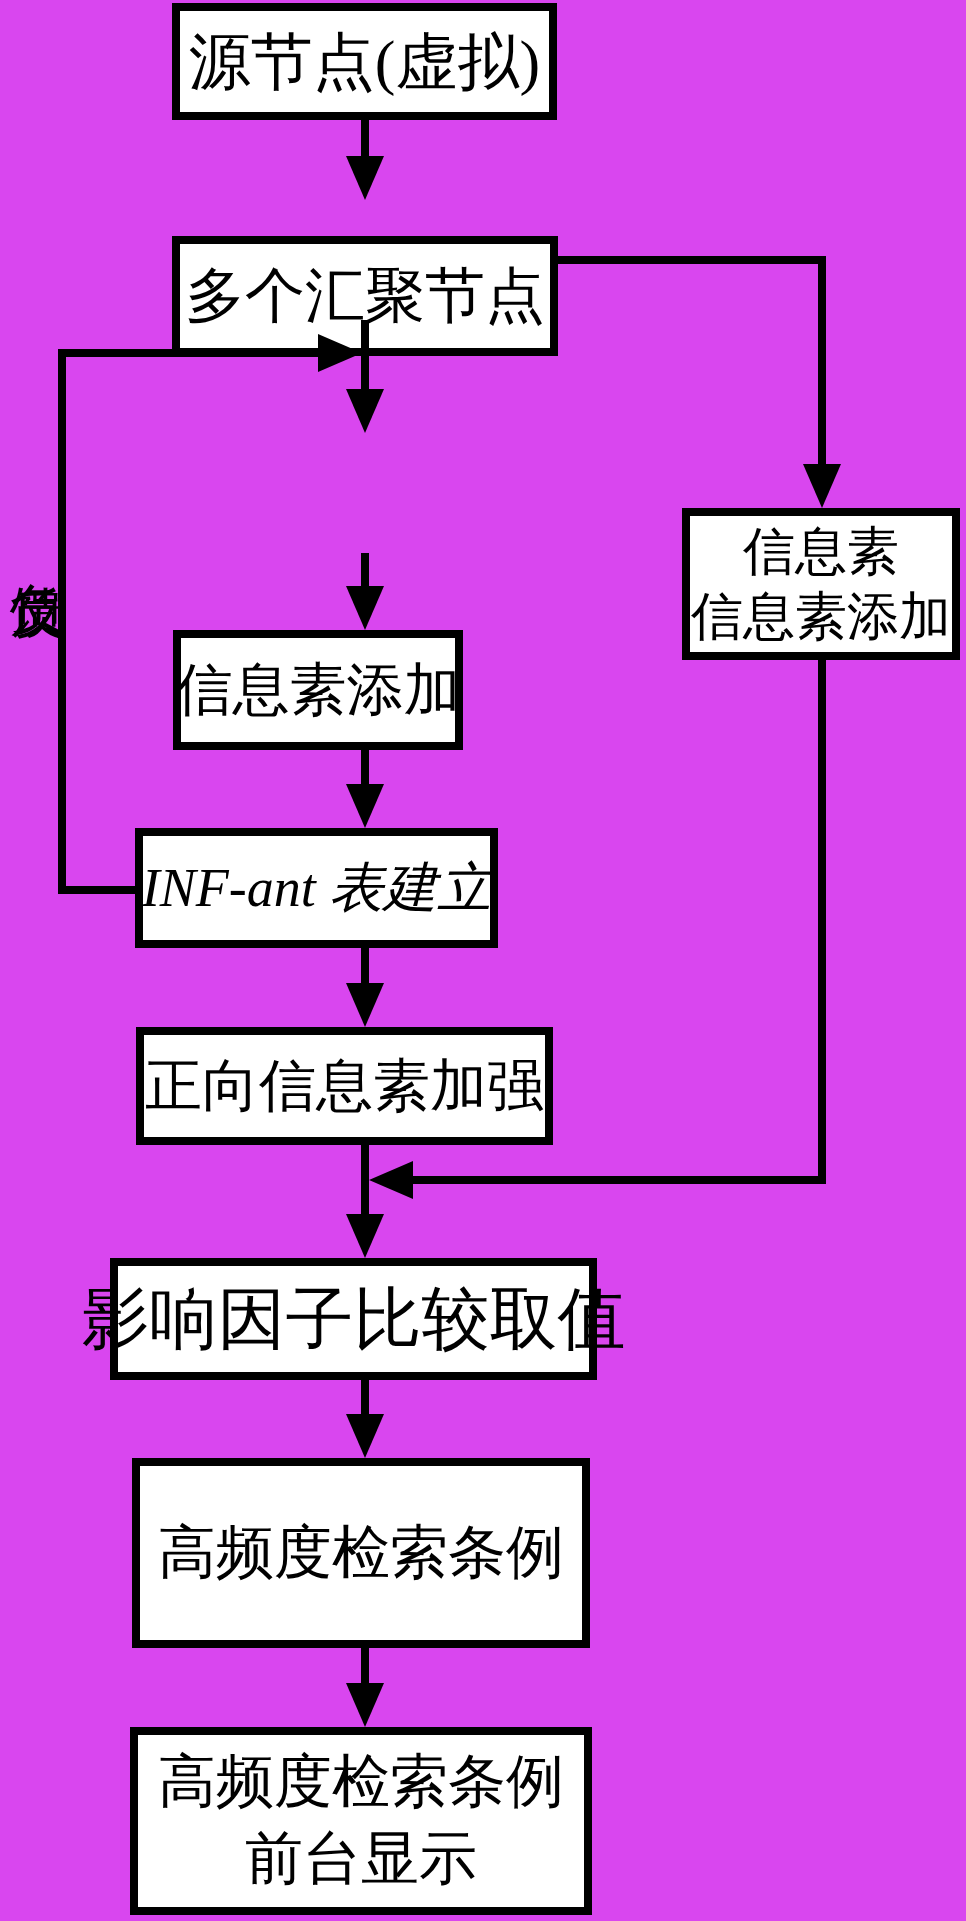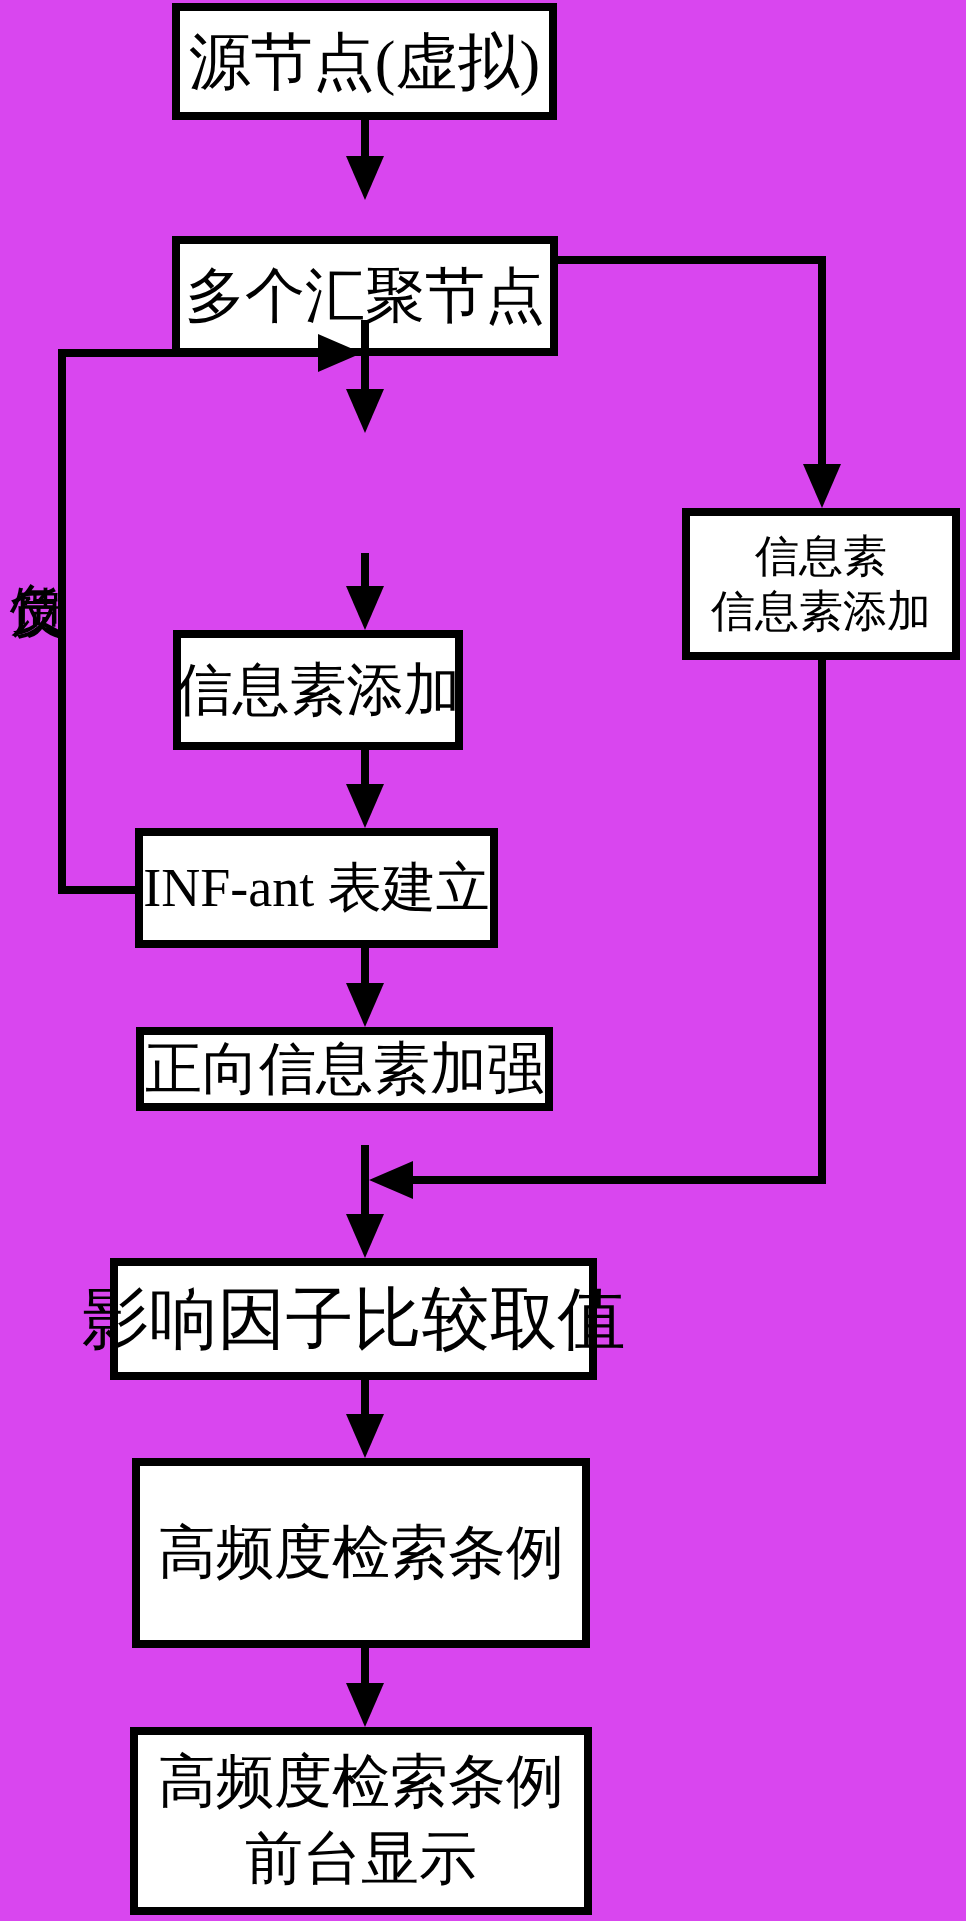--- a/index.html
+++ b/index.html
@@ -62,42 +62,42 @@
 
   <div class="node" style="left:172px;top:200px;width:386px;height:120px;font-size:60px;margin-top:36px;">
     <span class="ln">多个汇聚节点</span>
   </div>
 
 
   <div class="node" style="left:173px;top:630px;width:290px;height:120px;font-size:57px;">
     <span class="ln">信息素添加</span>
   </div>
 
-  <div class="node" style="left:135px;top:828px;width:363px;height:120px;font-size:54px;">
+  <div class="node" style="left:135px;top:828px;width:363px;height:120px;font-size:54px;font-style:italic;">
     <span class="ln">INF-ant 表建立</span>
   </div>
 
-  <div class="node" style="left:136px;top:1027px;width:417px;height:84px;font-size:57px;">
+  <div class="node" style="left:136px;top:1027px;width:417px;height:118px;font-size:57px;">
     <span class="ln">正向信息素加强</span>
   </div>
 
   <div class="node" style="left:110px;top:1258px;width:487px;height:122px;font-size:68px;">
     <span class="ln">影响因子比较取值</span>
   </div>
 
   <div class="node" style="left:132px;top:1458px;width:458px;height:190px;font-size:58px;line-height:1.32;">
     <span class="ln">高频度检索条例</span>
   </div>
 
   <div class="node" style="left:130px;top:1727px;width:462px;height:188px;font-size:58px;line-height:1.32;">
     <span class="ln">高频度检索条例</span>
     <span class="ln">前台显示</span>
   </div>
 
-  <div class="node" style="left:682px;top:508px;width:278px;height:152px;font-size:44px;line-height:1.25;">
+  <div class="node" style="left:682px;top:508px;width:278px;height:152px;font-size:52px;line-height:1.25;">
     <span class="ln">信息素</span>
     <span class="ln">信息素添加</span>
   </div>
 
   <div class="vlabel" style="left:0px;top:540px;font-size:54px;">负反馈</div>
 
   <div class="seg" style="left:361px;top:120px;width:8px;height:38px;"></div>
   <div class="head-down" style="left:346px;top:156px;"></div>
 
   <div class="seg" style="left:361px;top:320px;width:8px;height:70px;"></div>

